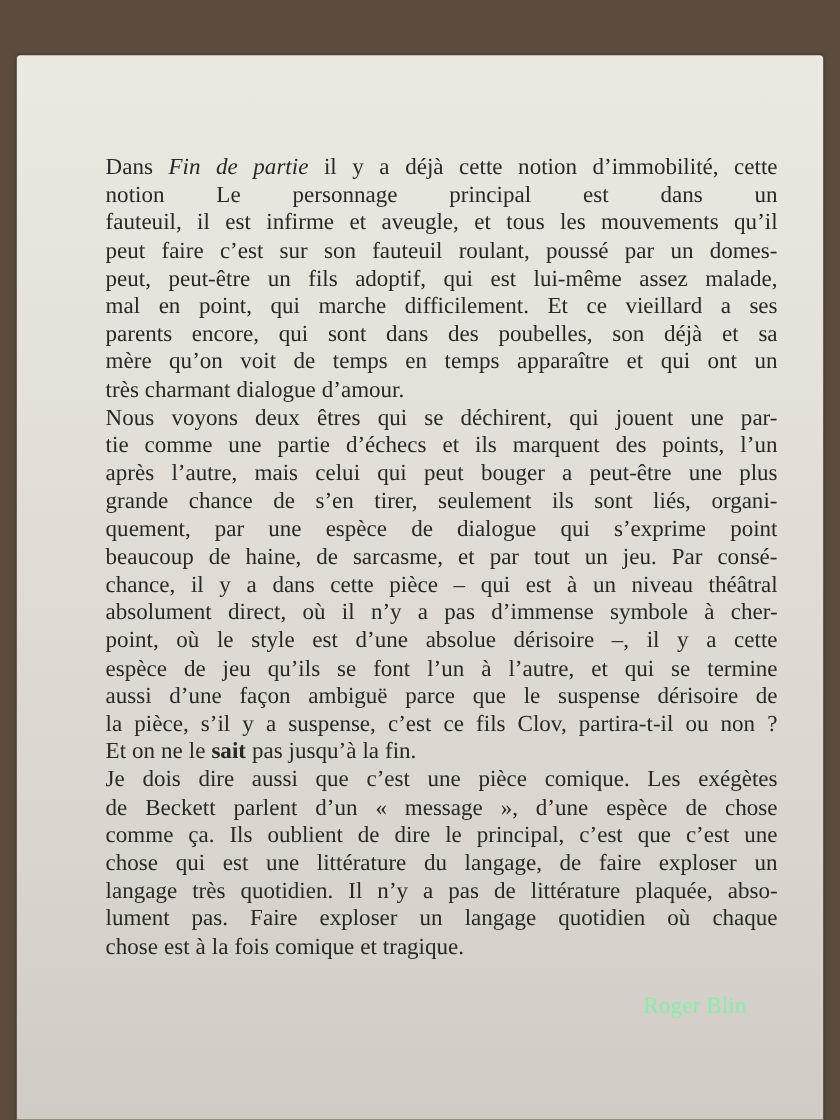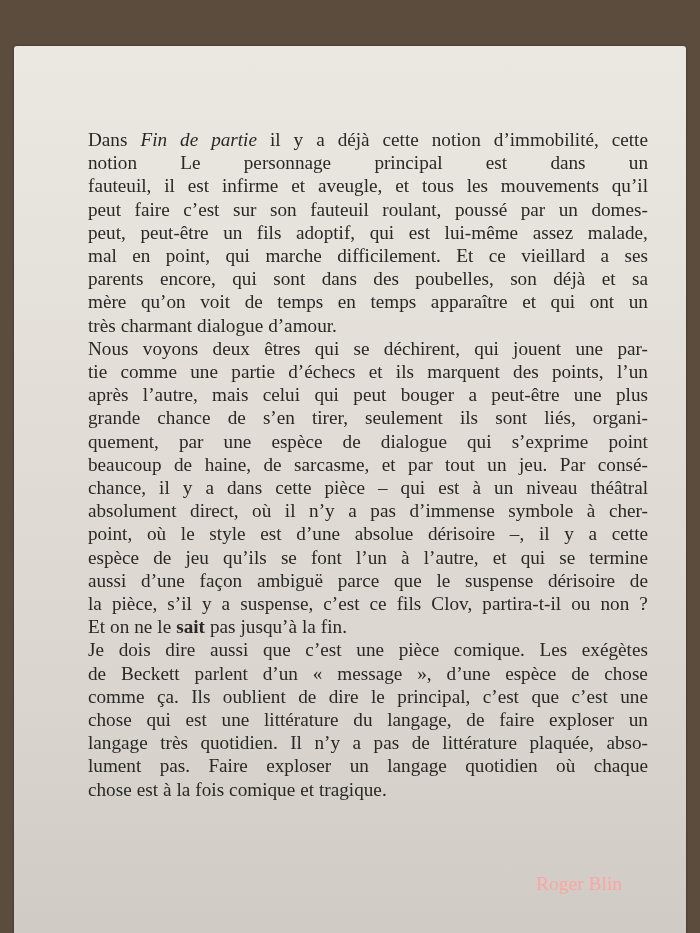--- a/index.html
+++ b/index.html
@@ -12,23 +12,23 @@
     }
     .text {
       position:absolute; left:88px; top:128px; width:560px;
       font-family:"Liberation Serif", "DejaVu Serif", serif;
       font-size:19.2px; line-height:23.2px; color:#2a2826;
     }
     .line { white-space:nowrap; display:flex; justify-content:space-between; }
     .line.last { justify-content:flex-start; }
     .line span.w { display:inline; }
     .sig {
-      position:absolute; left:536px; top:873px;
+      position:absolute; left:536px; top:828px;
       font-family:"Liberation Serif", "DejaVu Serif", serif;
-      font-size:19.5px; color:#fca5a5;
+      font-size:19.5px; color:#86efac;
     }
   </style>
 </head>
 <body>
 
 <div class="page"></div>
 
 <div class="text" id="body">
     <div>
       <div class="line">

